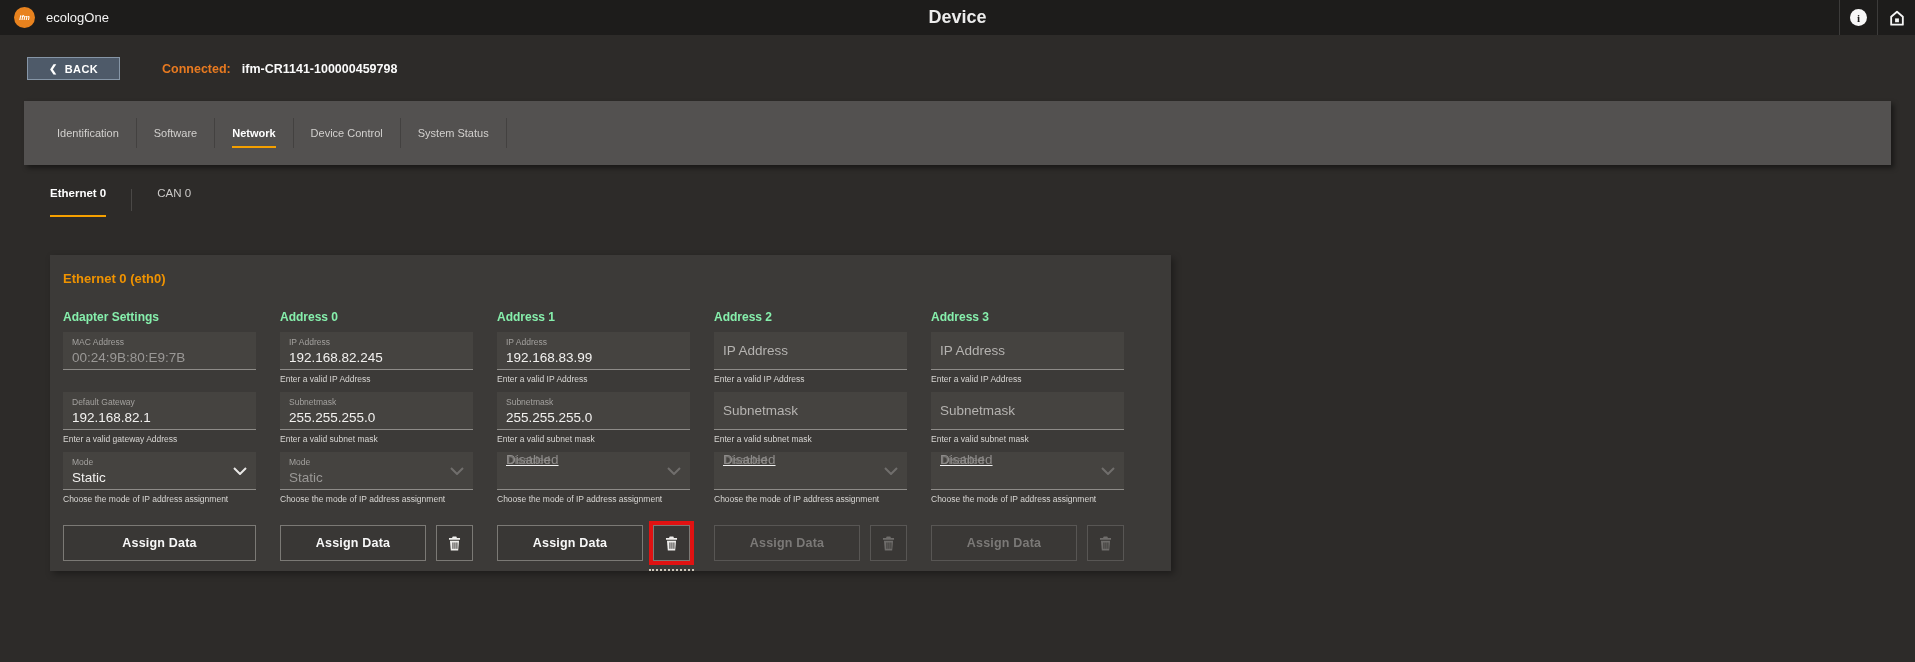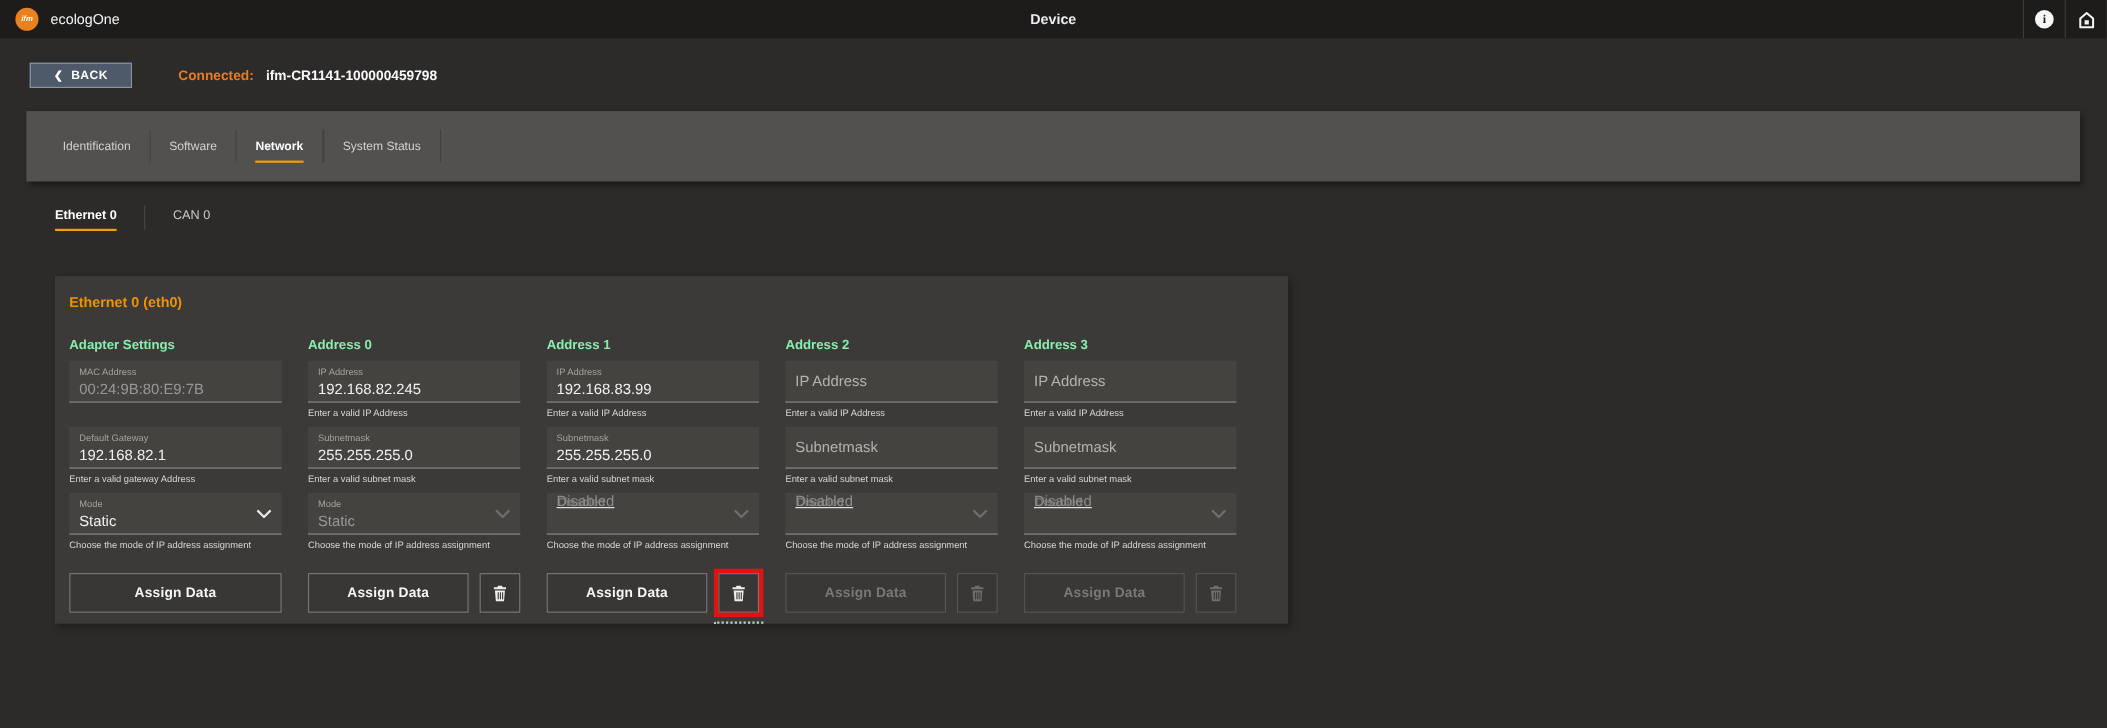--- a/index.html
+++ b/index.html
@@ -17,21 +17,21 @@
   }
   .logo {
     width:21px; height:21px; border-radius:50%;
     background:#e8821e; margin-left:14px; flex:0 0 auto;
     display:flex; align-items:center; justify-content:center;
     color:#fff; font-size:7px; font-weight:700; font-style:italic;
   }
   .app-name { margin-left:11px; font-size:13px; font-weight:500; color:#f4f4f4; }
   .topbar-title {
     position:absolute; left:0; right:0; text-align:center;
-    font-size:13px; font-weight:600; color:#ececec; pointer-events:none;
+    font-size:18px; font-weight:600; color:#ececec; pointer-events:none;
   }
   .topbar-right { margin-left:auto; display:flex; height:100%; position:relative; z-index:2; }
   .icon-cell {
     width:38px; height:100%; display:flex; align-items:center; justify-content:center;
     border-left:1px solid #3c3b3a; cursor:pointer; background:transparent;
   }
   .info-glyph {
     width:17px; height:17px; border-radius:50%; background:#f7f7f7;
     color:#1d1c1b; font-weight:700; font-size:11px;
     display:flex; align-items:center; justify-content:center;
@@ -62,21 +62,21 @@
   .tab.active { color:#ffffff; font-weight:700; }
   .tab.active span { border-bottom-color:#f5a000; }
   .tab-div { width:1px; height:30px; background:#434140; }
   
   .subtabs { display:flex; align-items:center; margin:22px 0 0 50px; }
   .subtab {
     padding:0 25px; font-size:11.5px; color:#cbc9c7; cursor:pointer;
     display:flex; align-items:center;
   }
   .subtab:first-child { padding-left:0; }
-  .subtab span { padding-bottom:6px; border-bottom:2px solid transparent; }
+  .subtab span { padding-bottom:16px; border-bottom:2px solid transparent; }
   .subtab.active { color:#ffffff; font-weight:700; }
   .subtab.active span { border-bottom-color:#f5a000; }
   .subtab-div { width:1px; height:22px; background:#4a4846; margin-bottom:4px; }
   
   .card {
     width:1121px; margin:38px 0 0 50px; background:#3c3a38;
     padding:16px 13px 10px 13px; box-shadow:3px 3px 7px rgba(0,0,0,.35);
   }
   .card-title { color:#f09300; font-size:13px; font-weight:700; }
   .cols { display:flex; gap:24px; margin-top:24px; }
@@ -156,20 +156,23 @@
     </div>
   <div class="tab-div"></div>
   <div class="tab">
       <span>Software</span>
     </div>
   <div class="tab-div"></div>
   <div class="tab active">
       <span>Network</span>
     </div>
   <div class="tab-div"></div>
+  <div class="tab">
+      <span>Device Control</span>
+    </div>
   <div class="tab-div"></div>
   <div class="tab">
       <span>System Status</span>
     </div>
   <div class="tab-div"></div>
 </nav>
 
 <div class="subtabs">
   <div class="subtab active">
       <span>Ethernet 0</span>

